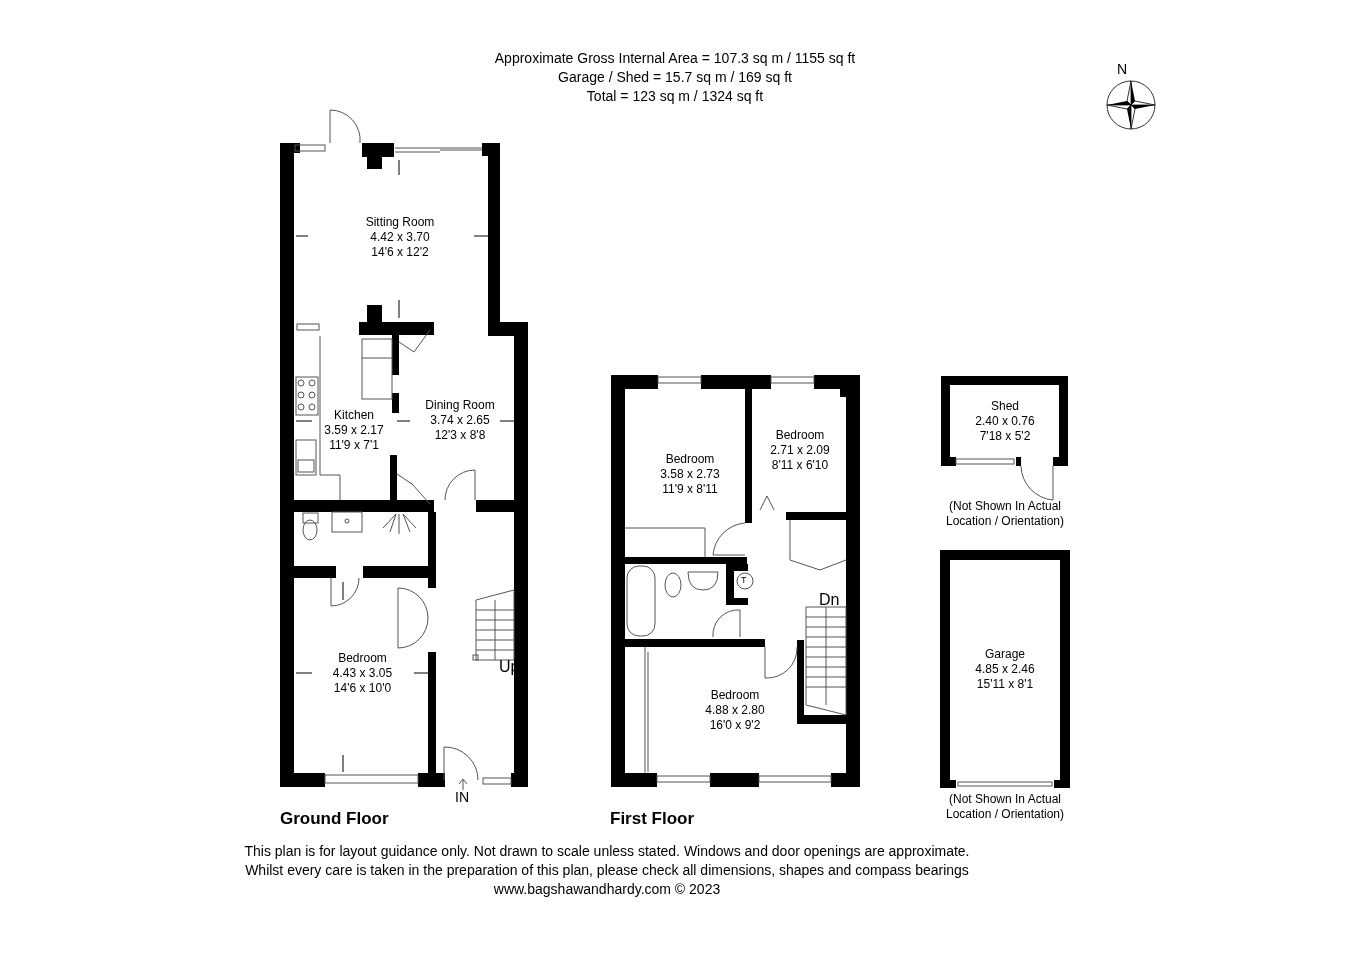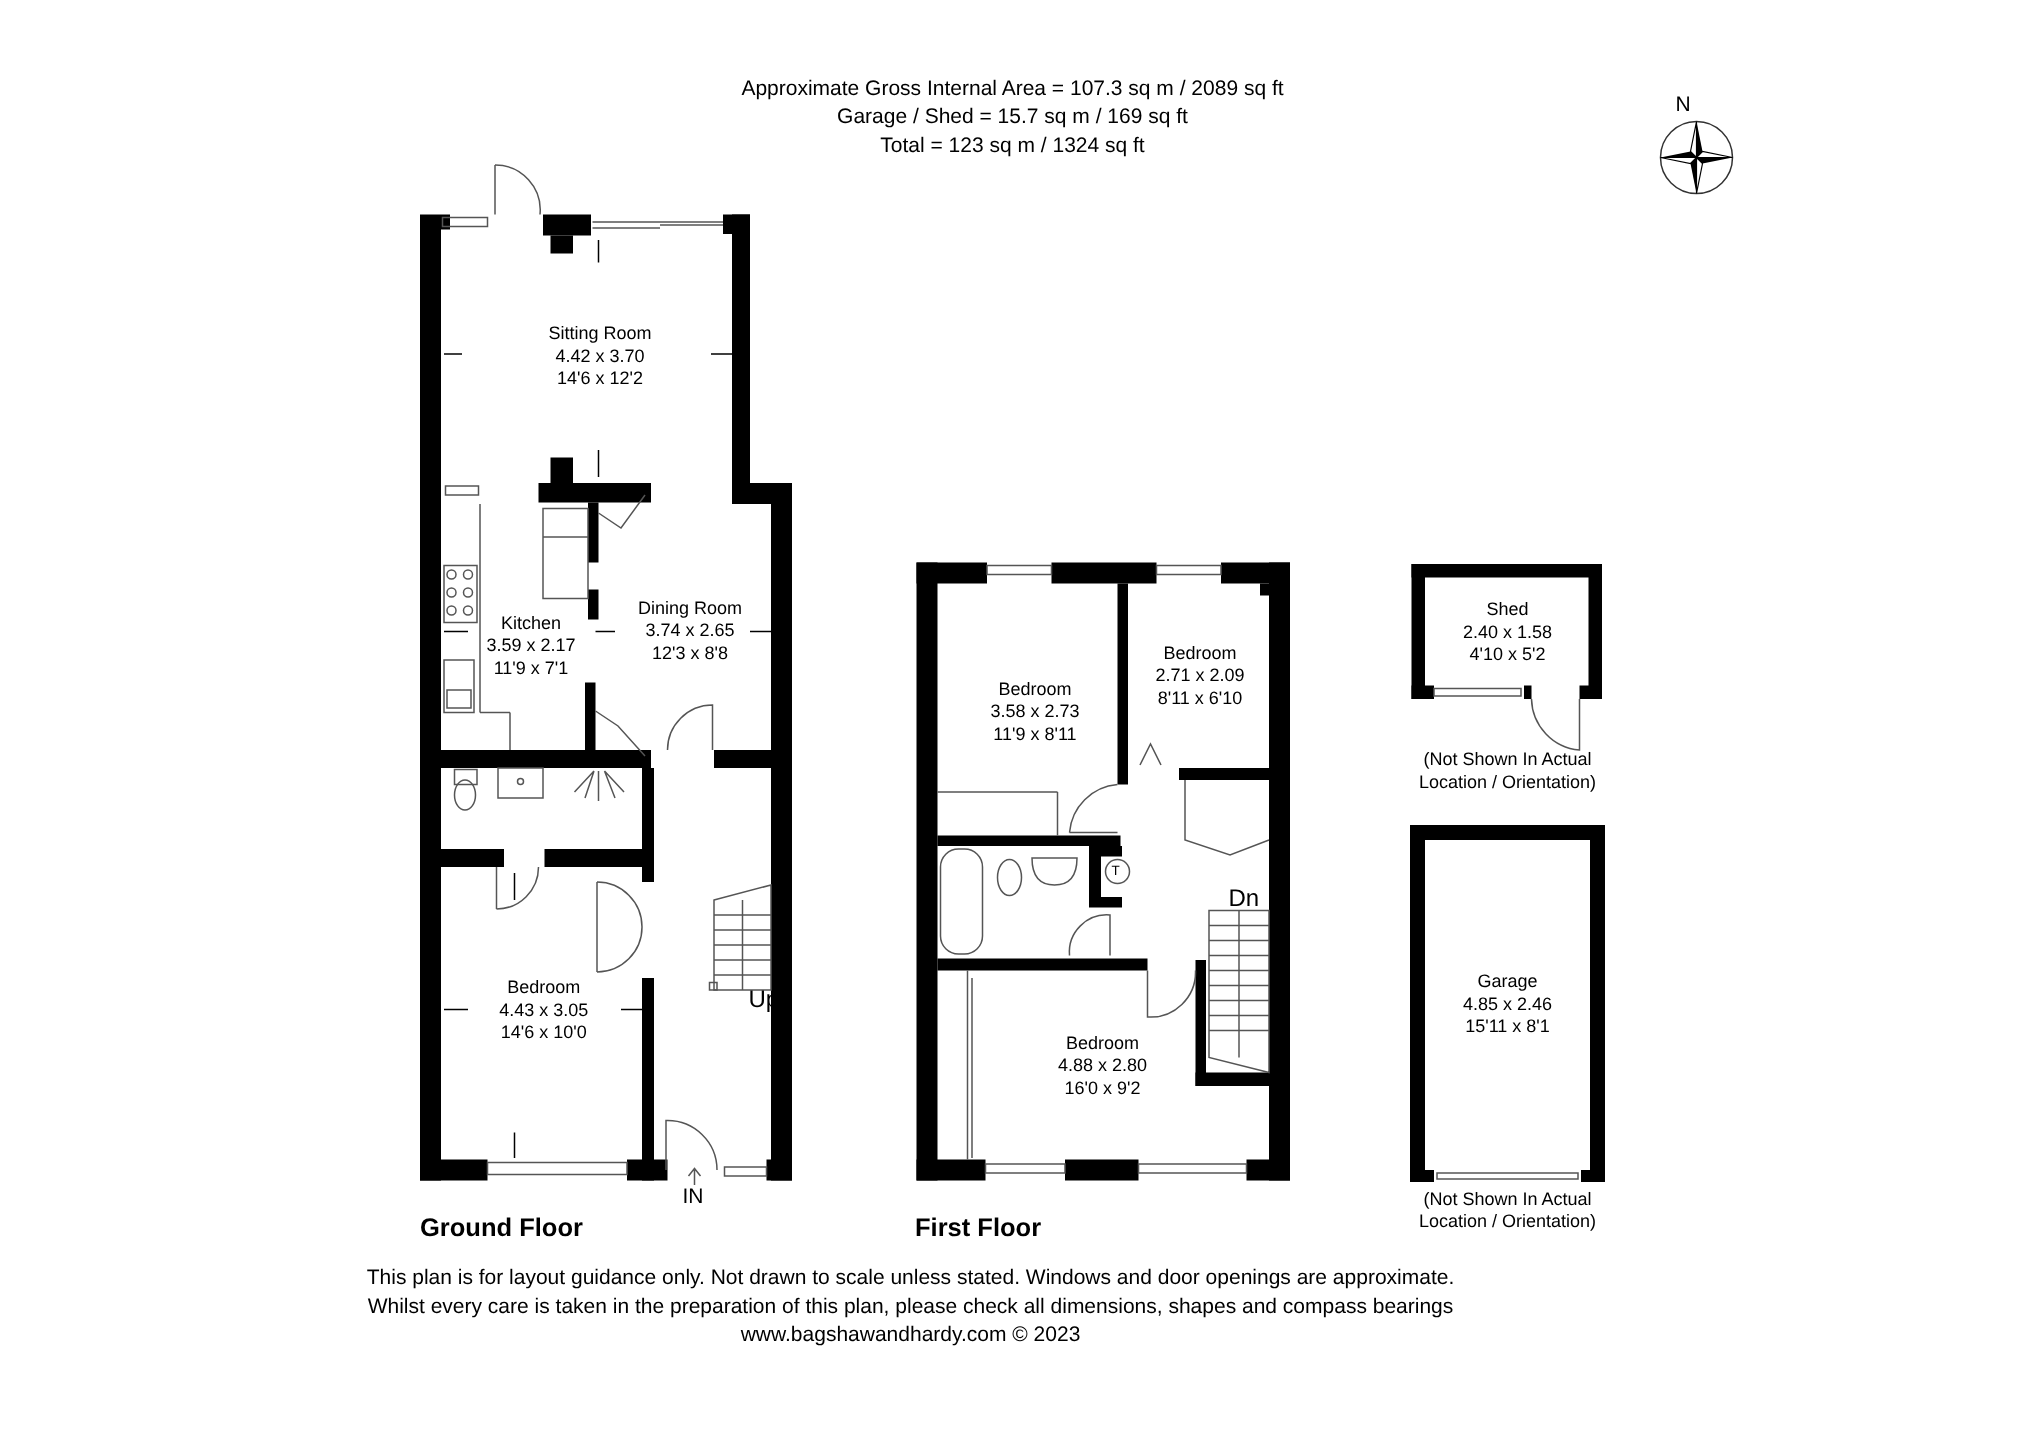--- a/index.html
+++ b/index.html
@@ -14,21 +14,21 @@
   .room-label { font-size: 12px; line-height: 15px; text-align: center; white-space: nowrap; }
   .floor-title { font-size: 17px; font-weight: bold; }
   .note { font-size: 12px; line-height: 15px; text-align: center; white-space: nowrap; }
   .small { font-size: 16px; }
   .footer { left: 0; width: 1214px; top: 842px; font-size: 14px; line-height: 19px; text-align: center; }
 </style>
 </head>
 <body>
 
 <div class="abs header center">
-  <div>Approximate Gross Internal Area = 107.3 sq m / 2089 sq ft</div>
+  <div>Approximate Gross Internal Area = 107.3 sq m / 1155 sq ft</div>
   <div>Garage / Shed = 15.7 sq m / 169 sq ft</div>
   <div>Total = 123 sq m / 1324 sq ft</div>
 </div>
 
 <div class="abs compass-n">N</div>
 <div class="abs compass">
   <svg width="56" height="56" viewBox="0 0 56 56">
     <circle cx="28" cy="28" r="24" fill="none" stroke="#333" stroke-width="1"></circle>
     <polygon points="28,4 32,24 28,28" fill="#000"></polygon>
     <polygon points="28,4 24,24 28,28" fill="#fff" stroke="#000" stroke-width="0.8"></polygon>
@@ -258,22 +258,22 @@
   <div>Bedroom</div>
   <div>4.88 x 2.80</div>
   <div>16'0 x 9'2</div>
 </div>
 <div class="abs" style="left:741px; top:575px; font-size:9px;">T</div>
 <div class="abs small" style="left:819px; top:591px;">Dn</div>
 <div class="abs floor-title" style="left:610px; top:809px;">First Floor</div>
 
 <div class="abs room-label" style="left:955px; top:399px; width:100px;">
   <div>Shed</div>
-  <div>2.40 x 1.58</div>
-  <div>4'10 x 5'2</div>
+  <div>2.40 x 0.76</div>
+  <div>7'18 x 5'2</div>
 </div>
 <div class="abs note" style="left:935px; top:499px; width:140px;">
   <div>(Not Shown In Actual</div>
   <div>Location / Orientation)</div>
 </div>
 
 <div class="abs room-label" style="left:955px; top:647px; width:100px;">
   <div>Garage</div>
   <div>4.85 x 2.46</div>
   <div>15'11 x 8'1</div>

